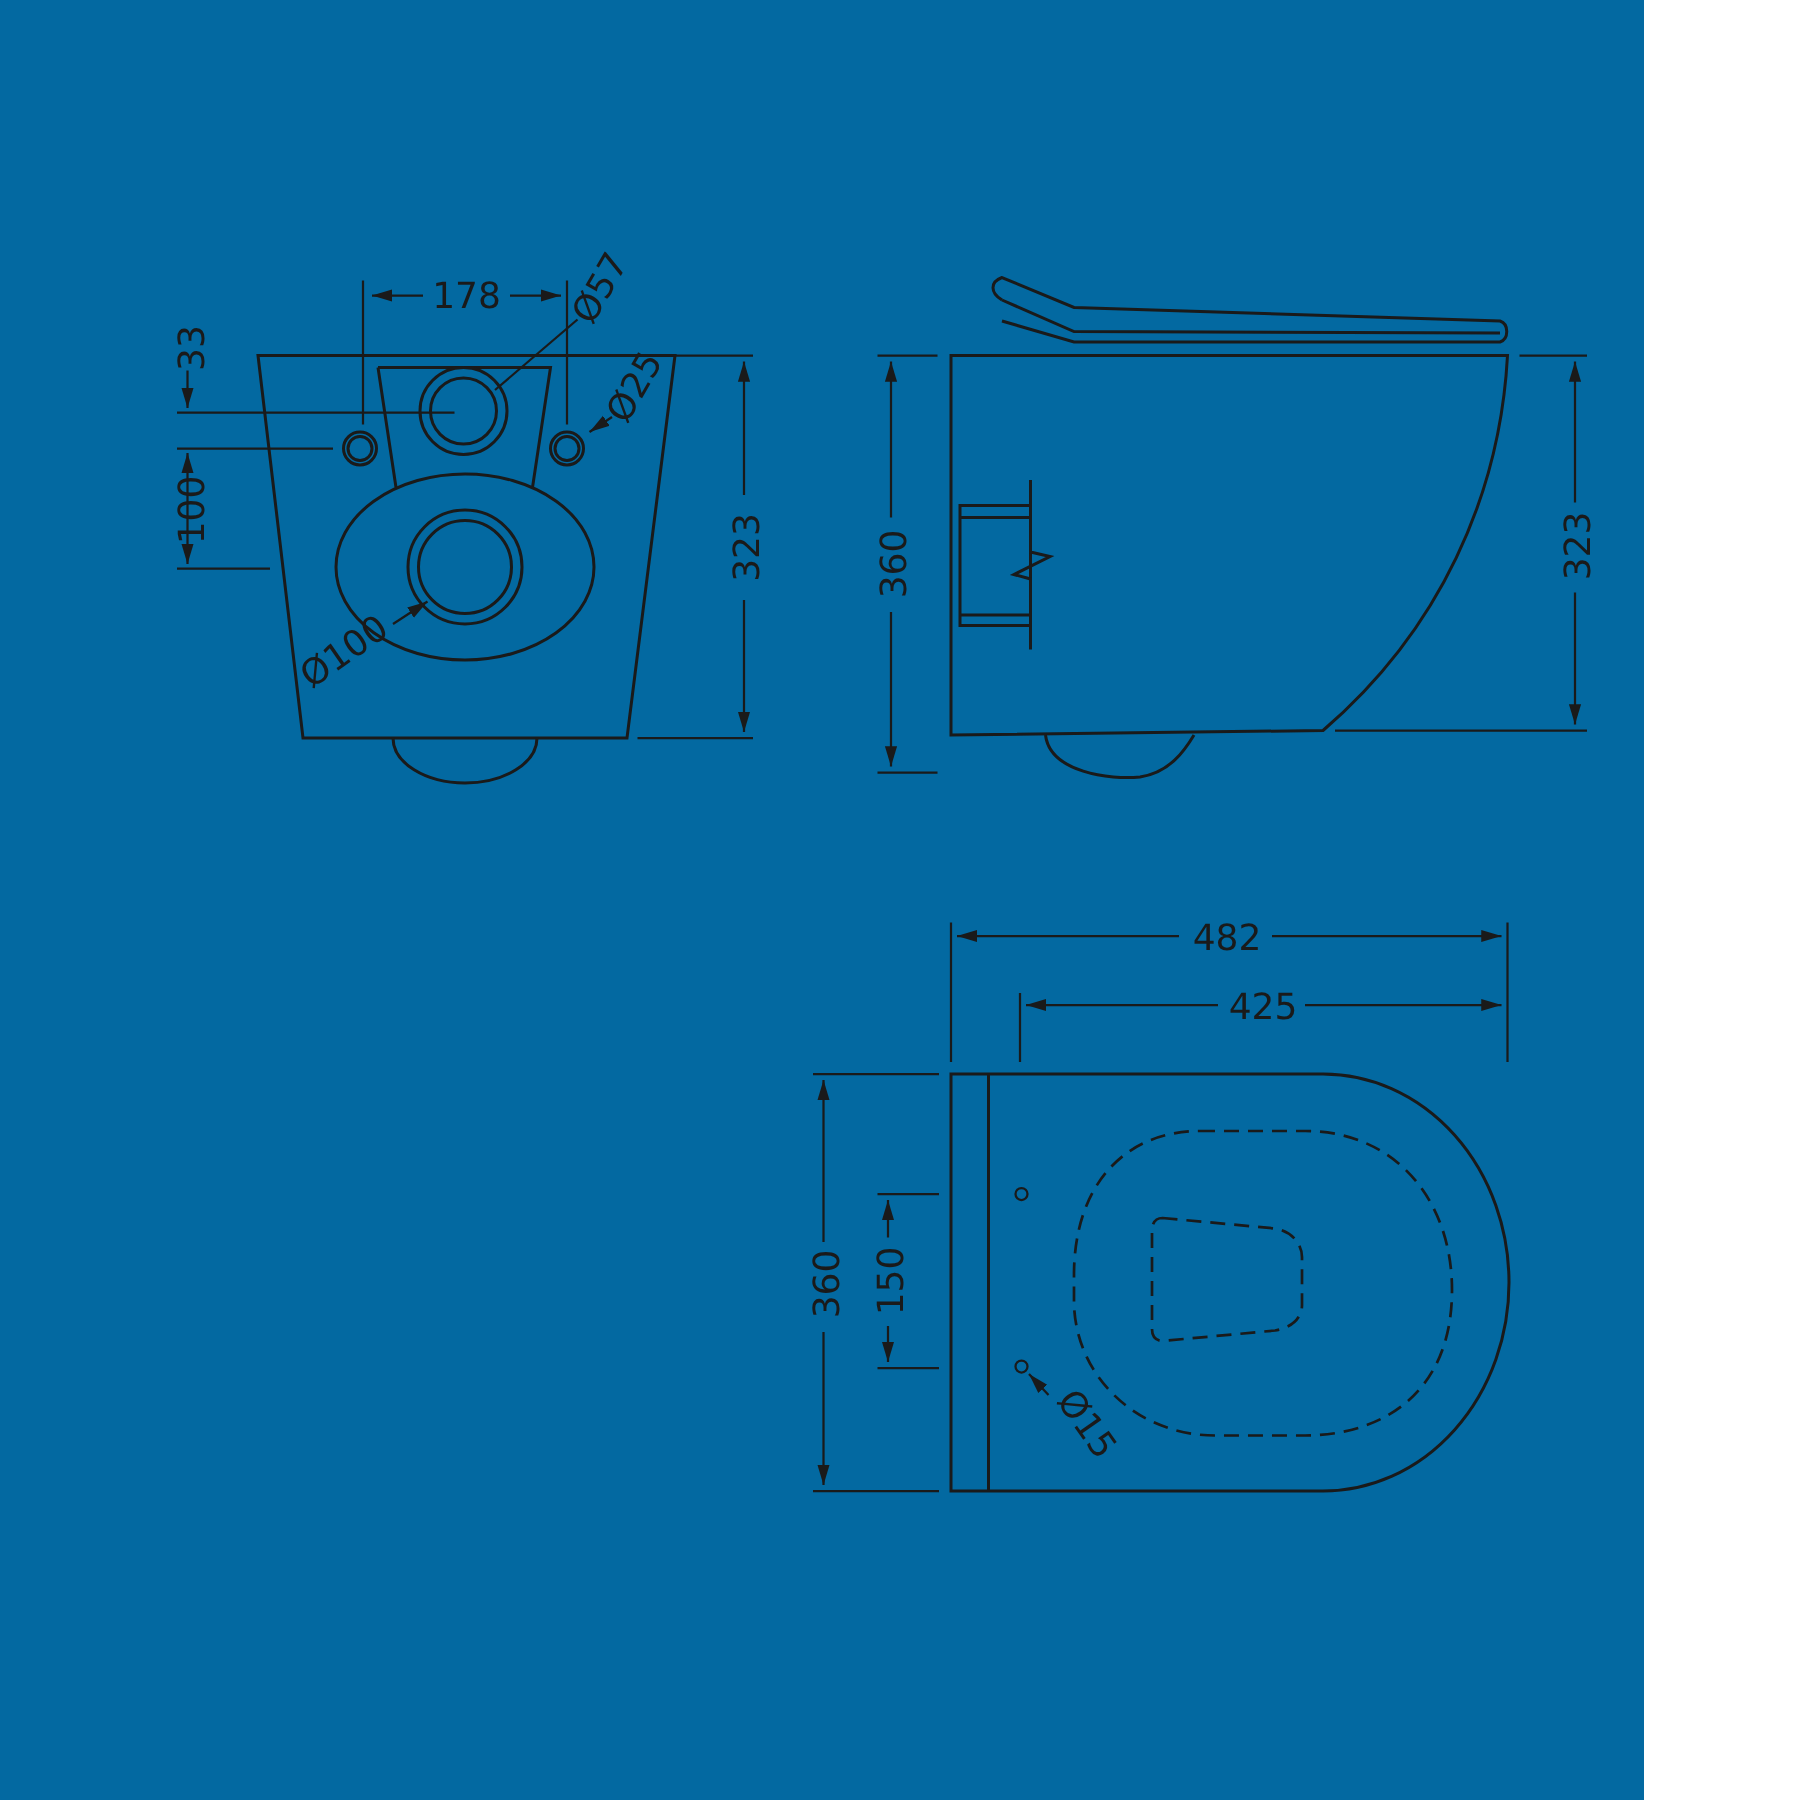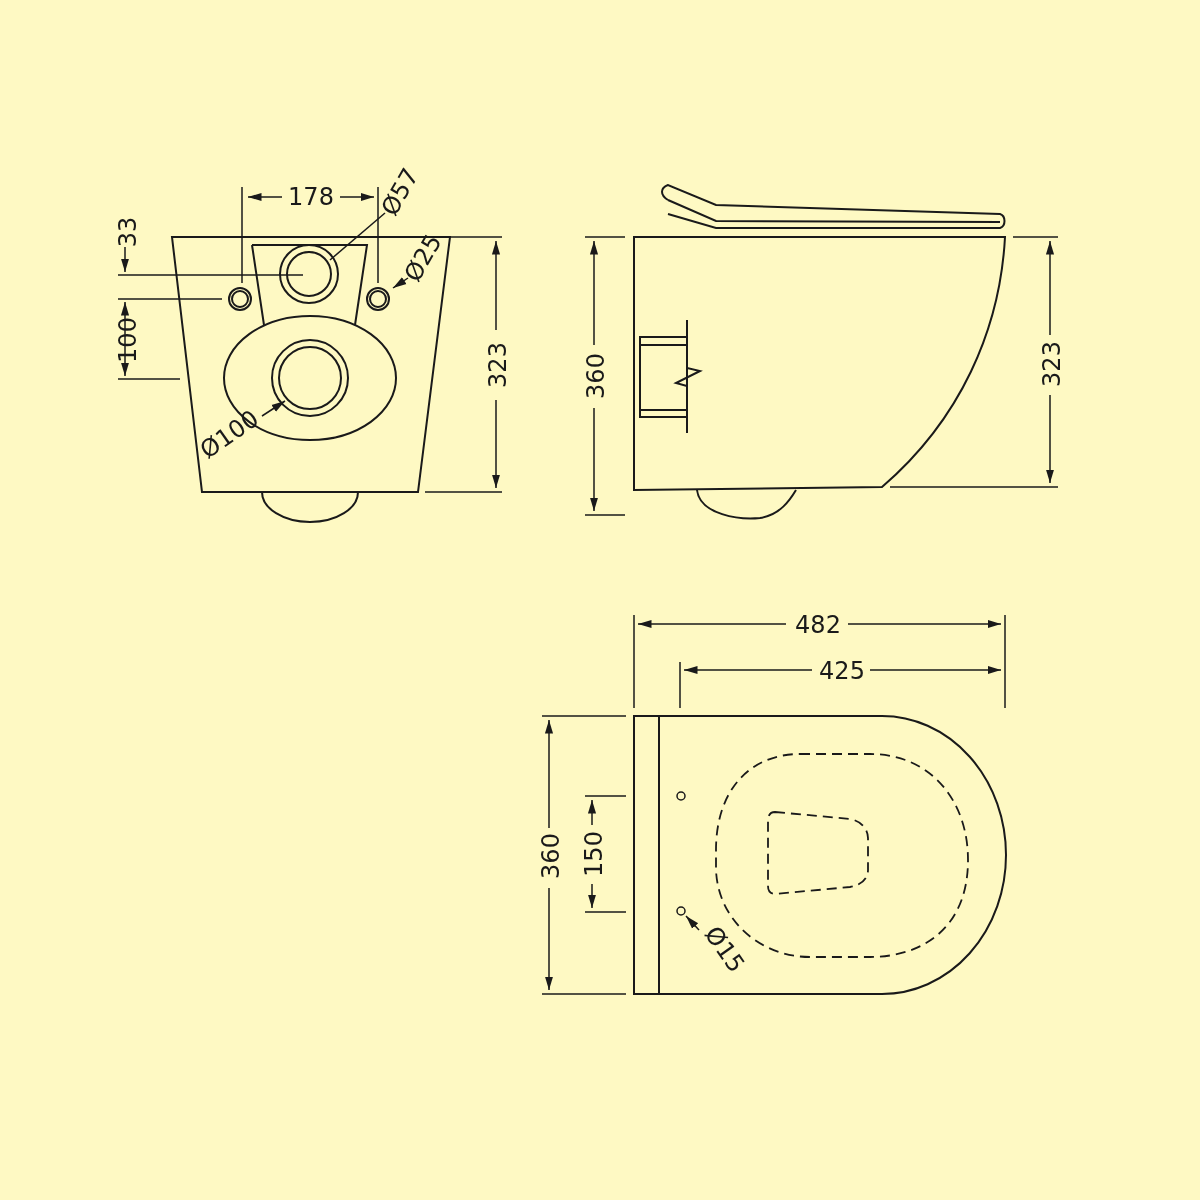--- a/index.html
+++ b/index.html
@@ -1,16 +1,16 @@
 <!DOCTYPE html>
 <html><head>
 <meta charset="utf-8">
 <style>
   html,body{margin:0;padding:0;background:#ffffff;}
-  #canvas{position:relative;width:1200px;height:1200px;background:#fef9c3;overflow:hidden;}
+  #canvas{position:relative;width:1096px;height:1200px;background:#0369a1;overflow:hidden;}
   svg{position:absolute;left:0;top:0;}
   .ln{stroke:#1a1a1a;stroke-width:2;fill:none;}
   .thin{stroke:#1a1a1a;stroke-width:1.5;fill:none;}
   .dash{stroke:#1a1a1a;stroke-width:1.8;fill:none;stroke-dasharray:10 6;}
   .lbl{font-family:"DejaVu Sans","Liberation Sans",sans-serif;font-size:24px;fill:#1a1a1a;}
 </style>
 </head>
 <body>
 
 <div id="canvas">

